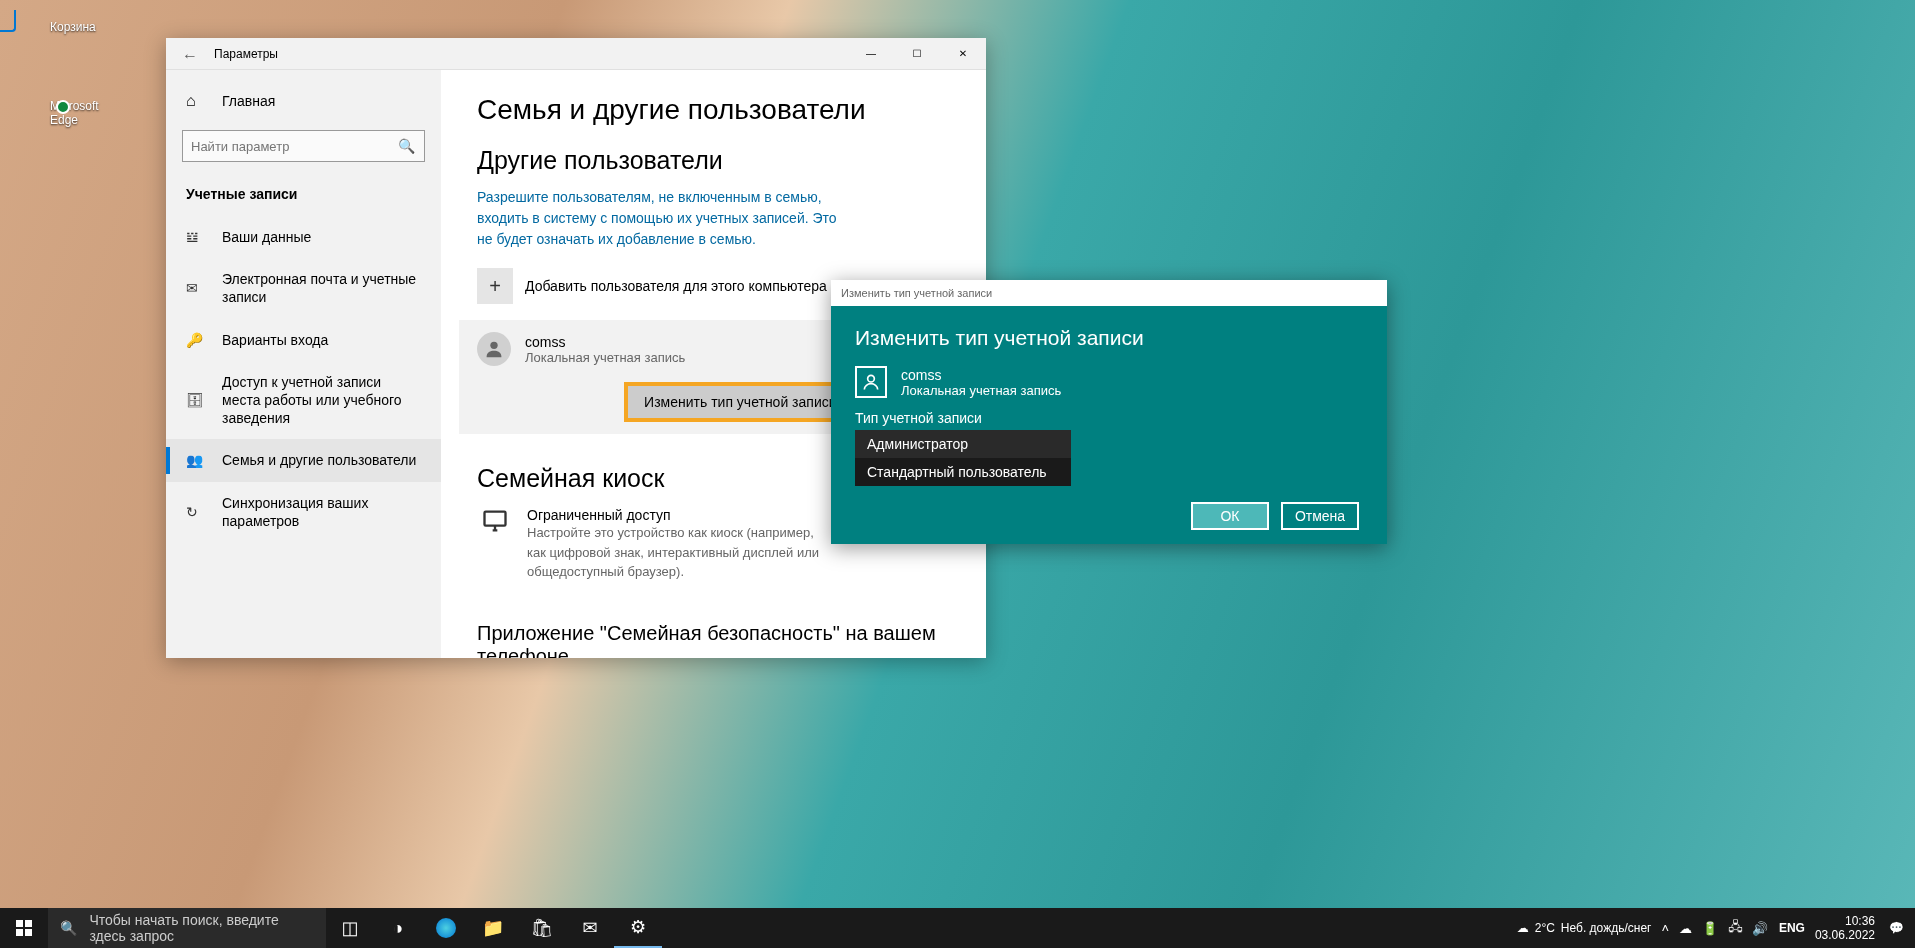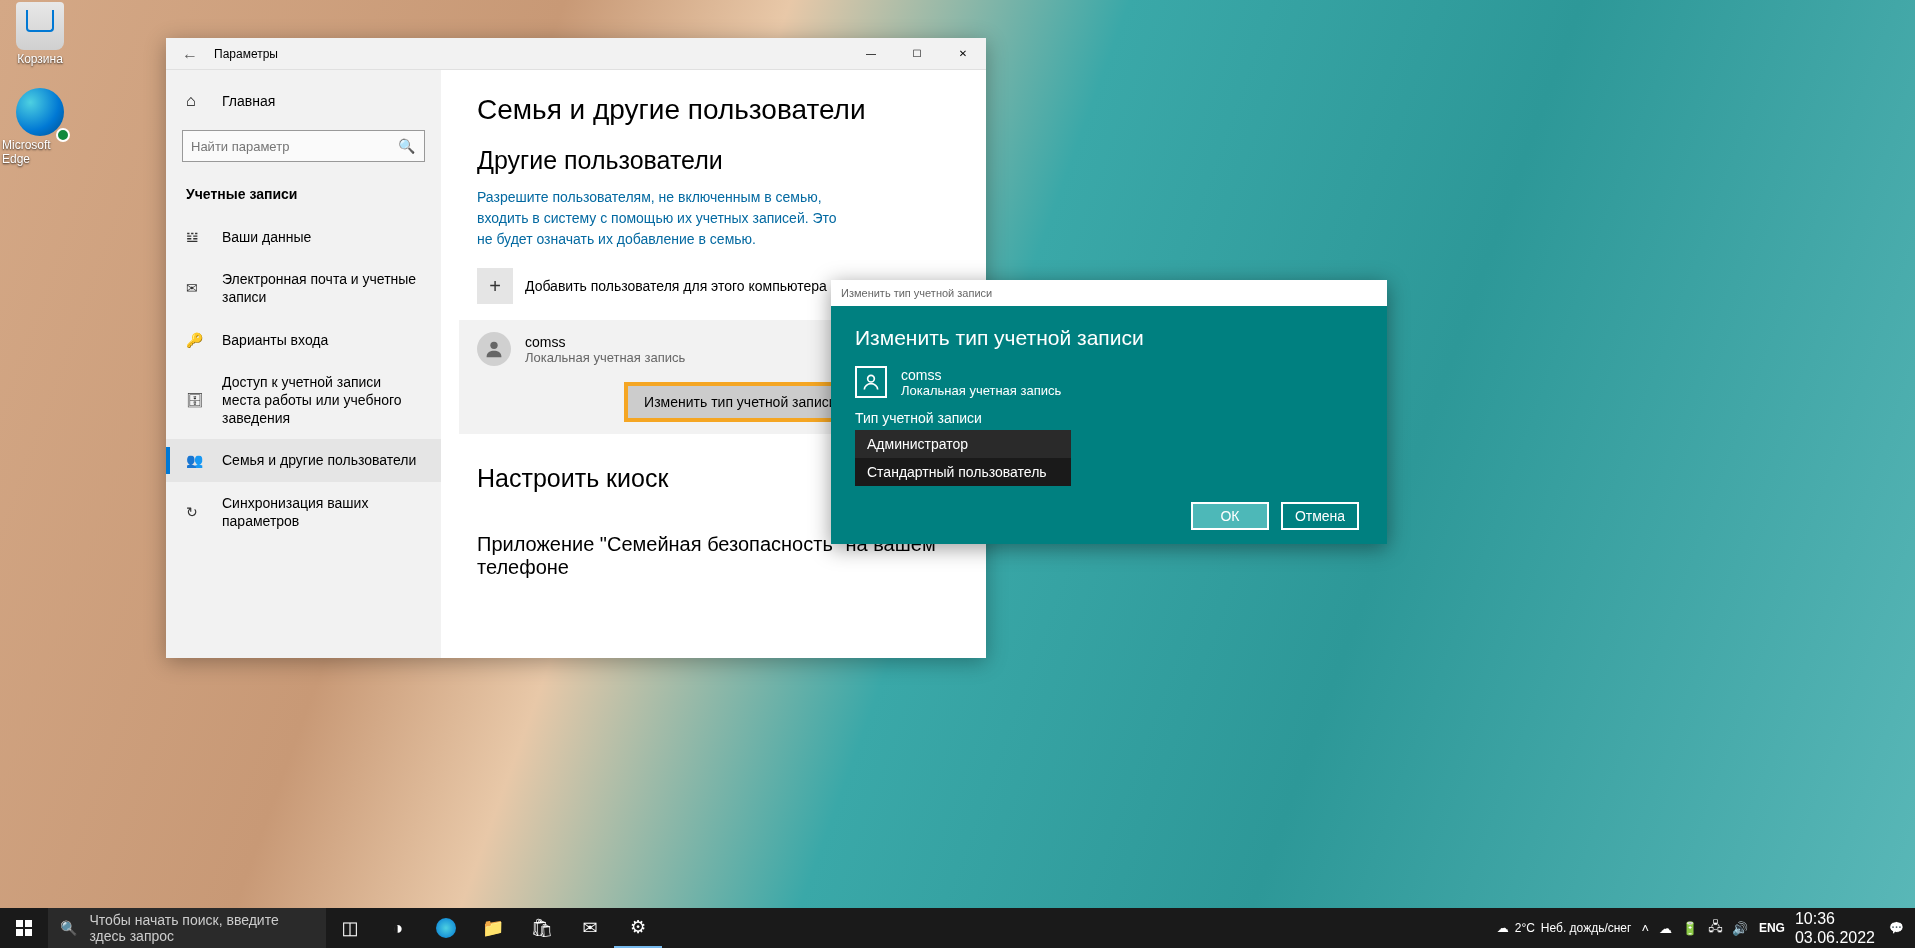--- a/index.html
+++ b/index.html
@@ -1,21 +1,21 @@
 <!DOCTYPE html>
 <html><head>
 <meta charset="utf-8">
 <style>
 * { margin: 0; padding: 0; box-sizing: border-box; font-family: "Segoe UI", sans-serif; }
 body {
   width: 1915px; height: 948px;
   background: linear-gradient(110deg, #d4a886 0%, #c89976 25%, #e8c8a8 35%, #3aa8a8 50%, #2d9898 70%, #5ab8b8 100%);
   position: relative; overflow: hidden;
 }
-.desktop-icon { position: absolute; display: flex; flex-direction: column; align-items: center; width: 76px; color: white; font-size: 12px; text-shadow: 0 1px 2px rgba(0,0,0,0.8); cursor: pointer; }
+.desktop-icon { position: absolute; display: flex; flex-direction: row; align-items: center; width: 76px; color: white; font-size: 12px; text-shadow: 0 1px 2px rgba(0,0,0,0.8); cursor: pointer; gap: 48px; }
 .desktop-icon .icon-img { width: 48px; height: 48px; margin-bottom: 2px; }
 .recycle-bin { top: 2px; left: 2px; }
 .recycle-bin .icon-img { background: linear-gradient(#e8e8e8, #d0d0d0); border-radius: 4px 4px 8px 8px; position: relative; }
 .recycle-bin .icon-img::before { content: ""; position: absolute; top: 8px; left: 50%; transform: translateX(-50%); width: 24px; height: 20px; border: 2px solid #0078d4; border-top: none; border-radius: 0 0 4px 4px; }
 .edge-icon { top: 88px; left: 2px; }
 .edge-icon .icon-img { background: radial-gradient(circle at 30% 30%, #4dd0e1, #0078d4 60%, #004e8c); border-radius: 50%; position: relative; }
 .edge-icon .badge { position: absolute; bottom: 24px; right: 8px; width: 14px; height: 14px; background: #10893e; border-radius: 50%; border: 2px solid white; }
 
 .settings-window {
   position: absolute; top: 38px; left: 166px; width: 820px; height: 620px;
@@ -92,21 +92,21 @@
 .start-btn svg { width: 16px; height: 16px; }
 .search-bar { width: 278px; height: 40px; background: #2a2a2a; display: flex; align-items: center; padding: 0 12px; font-size: 14px; color: #ccc; }
 .search-bar .ico { margin-right: 12px; }
 .task-icons { display: flex; }
 .task-icon { width: 48px; height: 40px; display: flex; align-items: center; justify-content: center; cursor: pointer; font-size: 18px; }
 .task-icon.active { border-bottom: 2px solid #76b9ed; }
 .tray { margin-left: auto; display: flex; align-items: center; font-size: 12px; padding-right: 6px; }
 .tray-weather { display: flex; align-items: center; margin-right: 10px; gap: 6px; }
 .tray-icons { display: flex; align-items: center; gap: 10px; margin-right: 10px; font-size: 13px; }
 .tray-lang { margin-right: 10px; font-size: 12px; font-weight: bold; }
-.tray-time { text-align: left; line-height: 1.2; margin-right: 10px; font-size: 16px; }
+.tray-time { text-align: right; line-height: 1.2; margin-right: 10px; font-size: 12px; }
 .tray-notif { width: 24px; text-align: center; }
 </style>
 </head>
 <body>
 
 <div class="desktop-icon recycle-bin">
   <div class="icon-img"></div>
   <span>Корзина</span>
 </div>
 <div class="desktop-icon edge-icon">
@@ -178,21 +178,33 @@
           <div>
             <div class="user-name">comss</div>
             <div class="user-type">Локальная учетная запись</div>
           </div>
         </div>
         <div class="user-actions">
           <button class="btn-change">Изменить тип учетной записи</button>
           <button class="btn-delete">Удалить</button>
         </div>
       </div>
-      <div class="section-title" style="margin-top:30px">Настроить киоск</div>
+      <div class="section-title" style="margin-top:30px">Семейная киоск</div>
+      <div class="kiosk-row">
+        <div class="kiosk-icon">
+          <svg viewBox="0 0 24 24" fill="none" stroke="#333" stroke-width="2">
+              <rect x="3" y="4" width="18" height="12" rx="1"></rect>
+              <path d="M10 20h4M12 16v4"></path>
+            </svg>
+        </div>
+        <div>
+          <div class="kiosk-title" style="font-size:14px">Ограниченный доступ</div>
+          <div class="kiosk-desc">Настройте это устройство как киоск (например, как цифровой знак, интерактивный дисплей или общедоступный браузер).</div>
+        </div>
+      </div>
       <div class="app-section-title">Приложение "Семейная безопасность" на вашем телефоне</div>
 
     </div>
   </div>
 </div>
 
 <div class="popup">
   <div class="popup-titlebar">Изменить тип учетной записи</div>
   <div class="popup-body">
     <div class="popup-heading">Изменить тип учетной записи</div>

